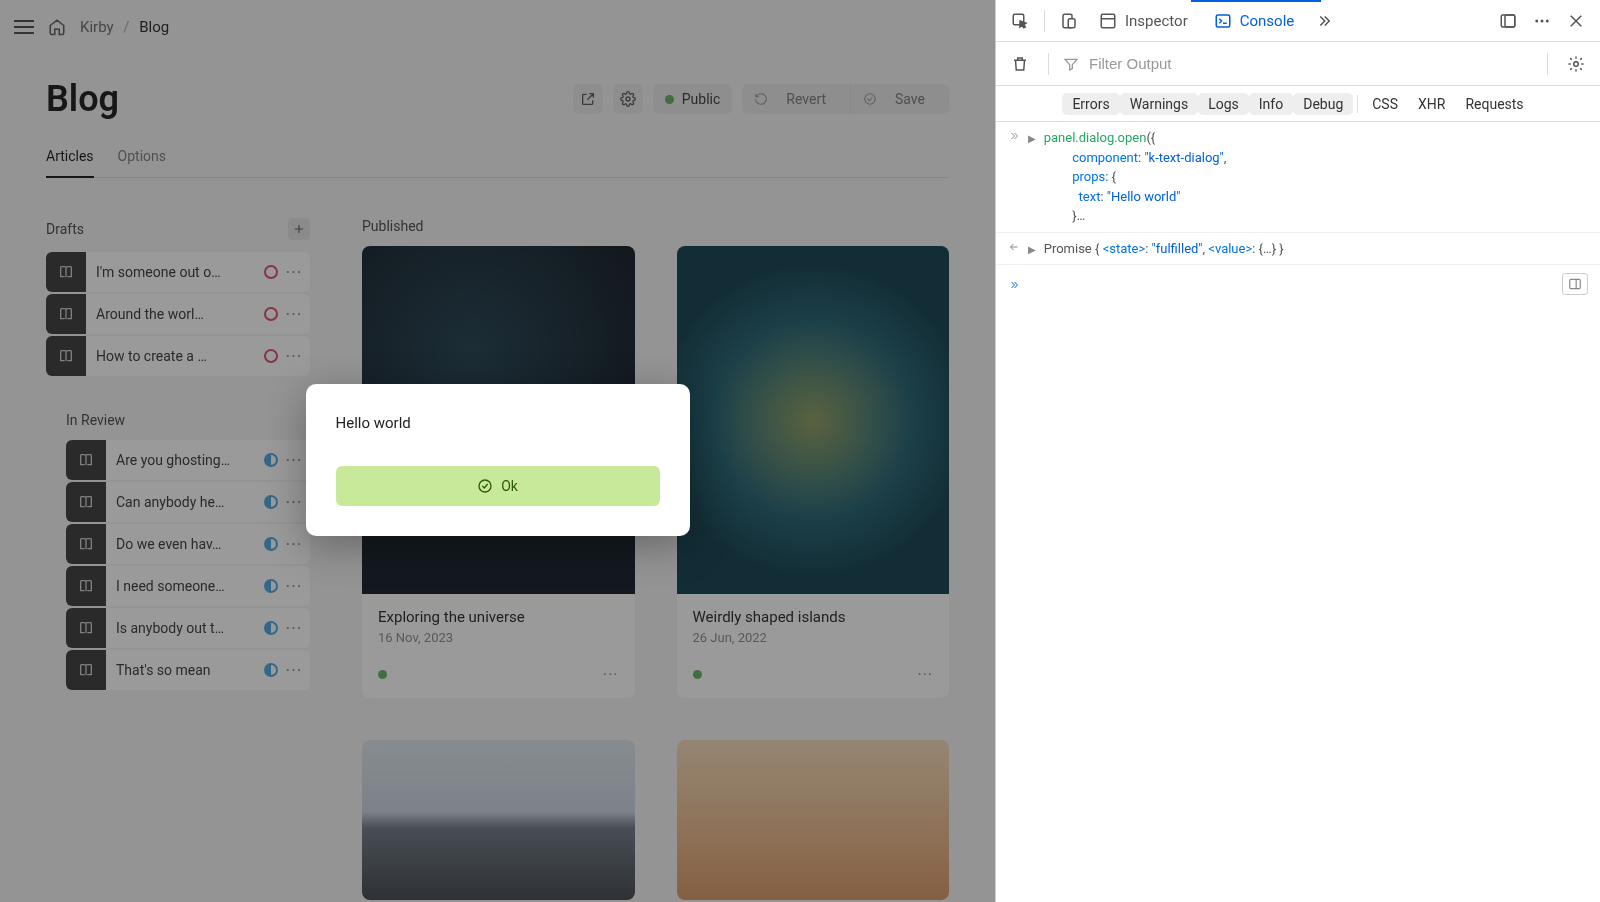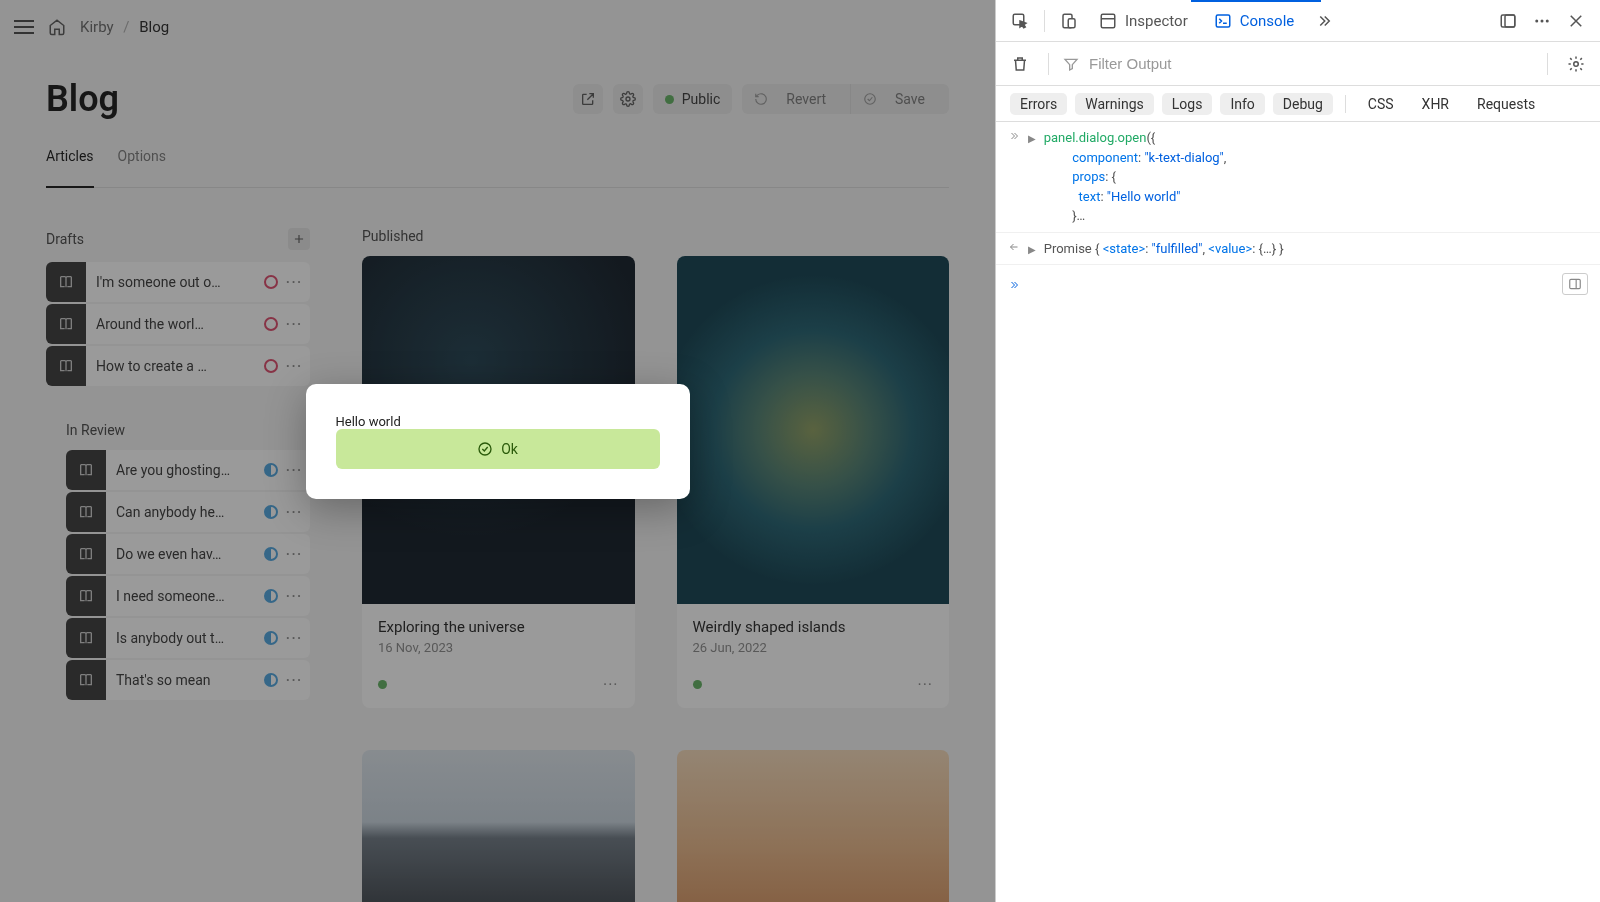--- a/index.html
+++ b/index.html
@@ -27,21 +27,21 @@
     .icon-btn svg { width: 16px; height: 16px; }
     .status-pill { display: flex; align-items: center; gap: 8px; height: 30px; padding: 0 12px; border-radius: 6px; background: #e9e9e9; font-size: 14px; color: #333; }
     .status-dot { width: 9px; height: 9px; border-radius: 50%; background: #5db05d; }
     .action-group { display: flex; background: #e9e9e9; border-radius: 6px; overflow: hidden; height: 30px; }
     .action-group span { display: flex; align-items: center; gap: 6px; padding: 0 12px; font-size: 14px; color: #777; }
     .action-group span:first-child { border-right: 1px solid #ddd; }
     .action-group svg { width: 14px; height: 14px; }
     
     
     .tabs { display: flex; gap: 24px; margin-top: 28px; border-bottom: 1px solid #ddd; font-size: 14px; }
-    .tab { padding-bottom: 22px; color: #777; cursor: pointer; }
+    .tab { padding-bottom: 12px; color: #777; cursor: pointer; }
     .tab.active { color: #111; border-bottom: 2px solid #111; margin-bottom: -1px; }
     
     
     .content { display: flex; gap: 52px; padding: 40px 46px; }
     .sidebar-col { width: 264px; flex-shrink: 0; }
     .main-col { flex: 1; }
     
     .section-hdr { display: flex; align-items: center; justify-content: space-between; font-size: 14px; color: #444; margin-bottom: 12px; }
     .add-btn { width: 22px; height: 22px; border-radius: 4px; background: #e4e4e4; display: flex; align-items: center; justify-content: center; cursor: pointer; }
     .add-btn svg { width: 14px; height: 14px; }
@@ -66,21 +66,21 @@
     .card-title { font-size: 15px; color: #222; margin-bottom: 4px; }
     .card-date { font-size: 13px; color: #888; }
     .card-foot { display: flex; align-items: center; justify-content: space-between; padding: 8px 16px 14px; }
     .card-foot .dot { width: 9px; height: 9px; border-radius: 50%; background: #5db05d; }
     .card-foot .more { color: #888; cursor: pointer; letter-spacing: 1px; }
     .card.img-only .card-img { height: 160px; }
     
     
     .overlay { position: absolute; inset: 0; background: rgba(30,30,30,0.45); display: flex; align-items: flex-start; justify-content: center; padding-top: 384px; }
     .dialog { width: 384px; background: #fff; border-radius: 10px; padding: 30px; box-shadow: 0 10px 40px rgba(0,0,0,0.3); }
-    .dialog-text { font-size: 13px; color: #222; }
+    .dialog-text { font-size: 15px; color: #222; margin-bottom: 34px; }
     .dialog-btns { display: flex; gap: 14px; }
     .dbtn { flex: 1; height: 40px; border-radius: 6px; display: flex; align-items: center; justify-content: center; gap: 8px; font-size: 14px; cursor: pointer; }
     .dbtn.cancel { background: #eee; color: #333; }
     .dbtn.ok { background: #c8e89a; color: #2a5a0a; }
     .dbtn svg { width: 16px; height: 16px; }
     
     
     .devtools { flex: 1; height: 100%; background: #fff; border-left: 1px solid #ccc; display: flex; flex-direction: column; font-family: ui-monospace, Menlo, monospace; font-size: 13px; }
     .dt-toolbar { height: 42px; display: flex; align-items: center; padding: 0 10px; gap: 6px; border-bottom: 1px solid #ddd; position: relative; }
     .dt-toolbar::before { content: ""; position: absolute; top: 0; left: 195px; width: 130px; height: 2px; background: #0060df; }
@@ -89,21 +89,21 @@
     .dt-sep { width: 1px; height: 22px; background: #ddd; margin: 0 4px; }
     .dt-tab { display: flex; align-items: center; gap: 8px; padding: 0 10px; height: 42px; font-family: -apple-system, sans-serif; font-size: 15px; color: #555; cursor: pointer; }
     .dt-tab.active { color: #0060df; }
     .dt-tab svg { width: 18px; height: 18px; }
     .dt-spacer { flex: 1; }
     
     .dt-filterbar { height: 44px; display: flex; align-items: center; padding: 0 10px; gap: 10px; border-bottom: 1px solid #ddd; }
     .dt-filterbar input { flex: 1; border: none; outline: none; font-size: 15px; font-family: -apple-system, sans-serif; color: #333; }
     .dt-filterbar input::placeholder { color: #999; }
     
-    .dt-chips { height: 36px; display: flex; align-items: center; padding: 0 14px; gap: 8px; border-bottom: 1px solid #ddd; font-family: -apple-system, sans-serif; font-size: 14px; }
+    .dt-chips { height: 36px; display: flex; align-items: center; padding: 0 14px; border-bottom: 1px solid #ddd; font-family: -apple-system, sans-serif; font-size: 14px; justify-content: center; }
     .chip { padding: 3px 10px; border-radius: 5px; background: #eee; color: #333; cursor: pointer; }
     .chip.plain { background: transparent; }
     .chip-sep { width: 1px; height: 18px; background: #ddd; margin: 0 4px; }
     
     .dt-log { flex: 1; overflow: auto; }
     .log-row { padding: 6px 12px; border-bottom: 1px solid #f0f0f0; display: flex; gap: 8px; align-items: flex-start; line-height: 1.5; }
     .log-row.input-row { color: #333; }
     .log-arrow { color: #888; flex-shrink: 0; margin-top: 2px; }
     .log-arrow svg { width: 12px; height: 12px; display: block; }
     .log-caret { color: #888; flex-shrink: 0; font-size: 10px; margin-top: 3px; cursor: pointer; }

